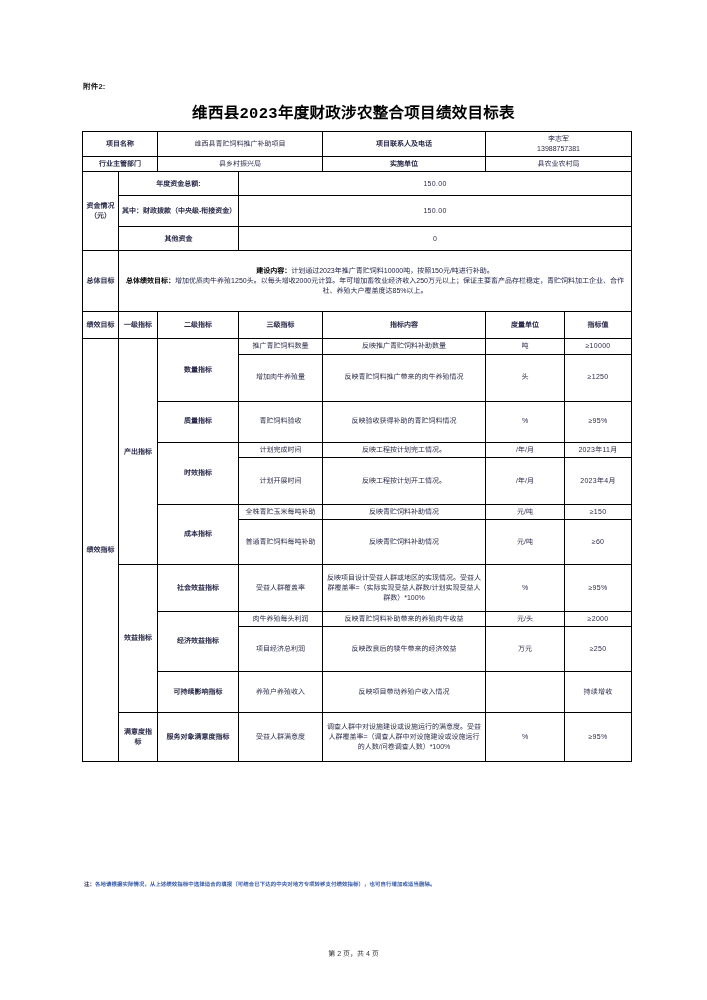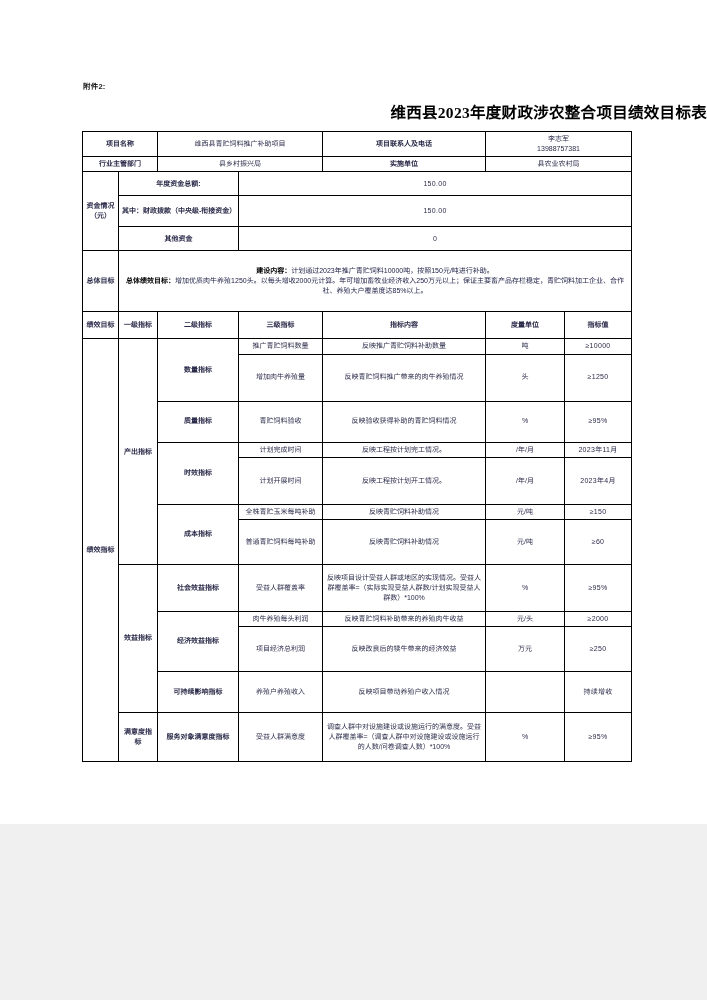--- a/index.html
+++ b/index.html
@@ -6,42 +6,42 @@
   html, body {
     margin: 0;
     padding: 0;
     background: #f0f0f0;
   }
   body {
     font-family: "Liberation Sans", "DejaVu Sans", sans-serif;
   }
   .page {
     width: 707px;
-    height: 824px;
+    height: 1000px;
     background: #ffffff;
     position: relative;
     box-sizing: border-box;
     overflow: hidden;
   }
   .attachment-label {
     position: absolute;
     left: 83px;
     top: 80px;
     font-size: 7.5px;
     font-weight: bold;
     color: #1a1a1a;
     letter-spacing: 0.2px;
   }
   .doc-title {
     position: absolute;
     left: 0;
     right: 0;
     top: 100px;
-    text-align: right;
-    font-family: Liberation Serif, serif;
+    text-align: center;
+    font-family: Liberation Mono, monospace;
     font-size: 15.5px;
     font-weight: bold;
     color: #000;
     letter-spacing: 0.3px;
   }
 
   table.main {
     position: absolute;
     left: 82px;
     top: 131px;

